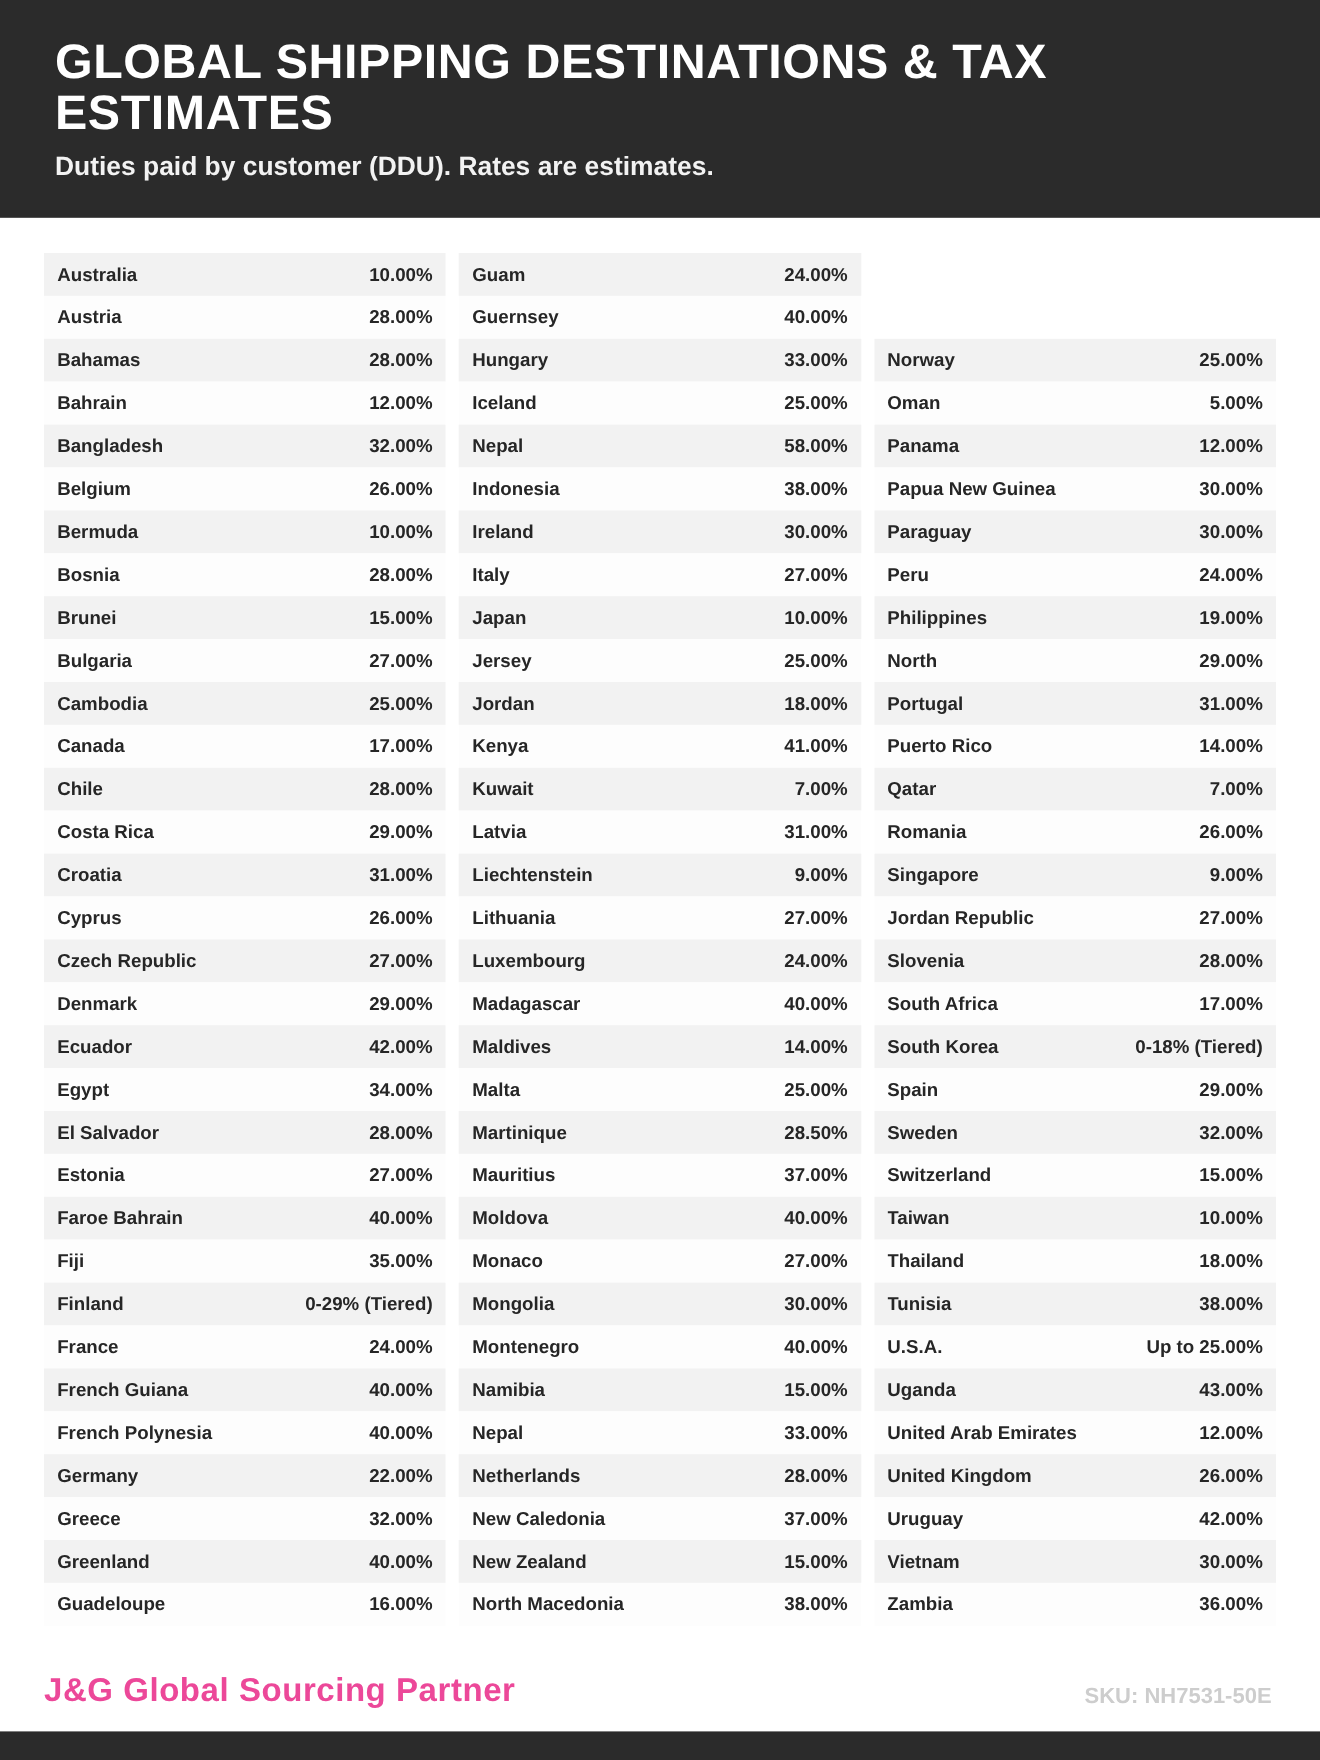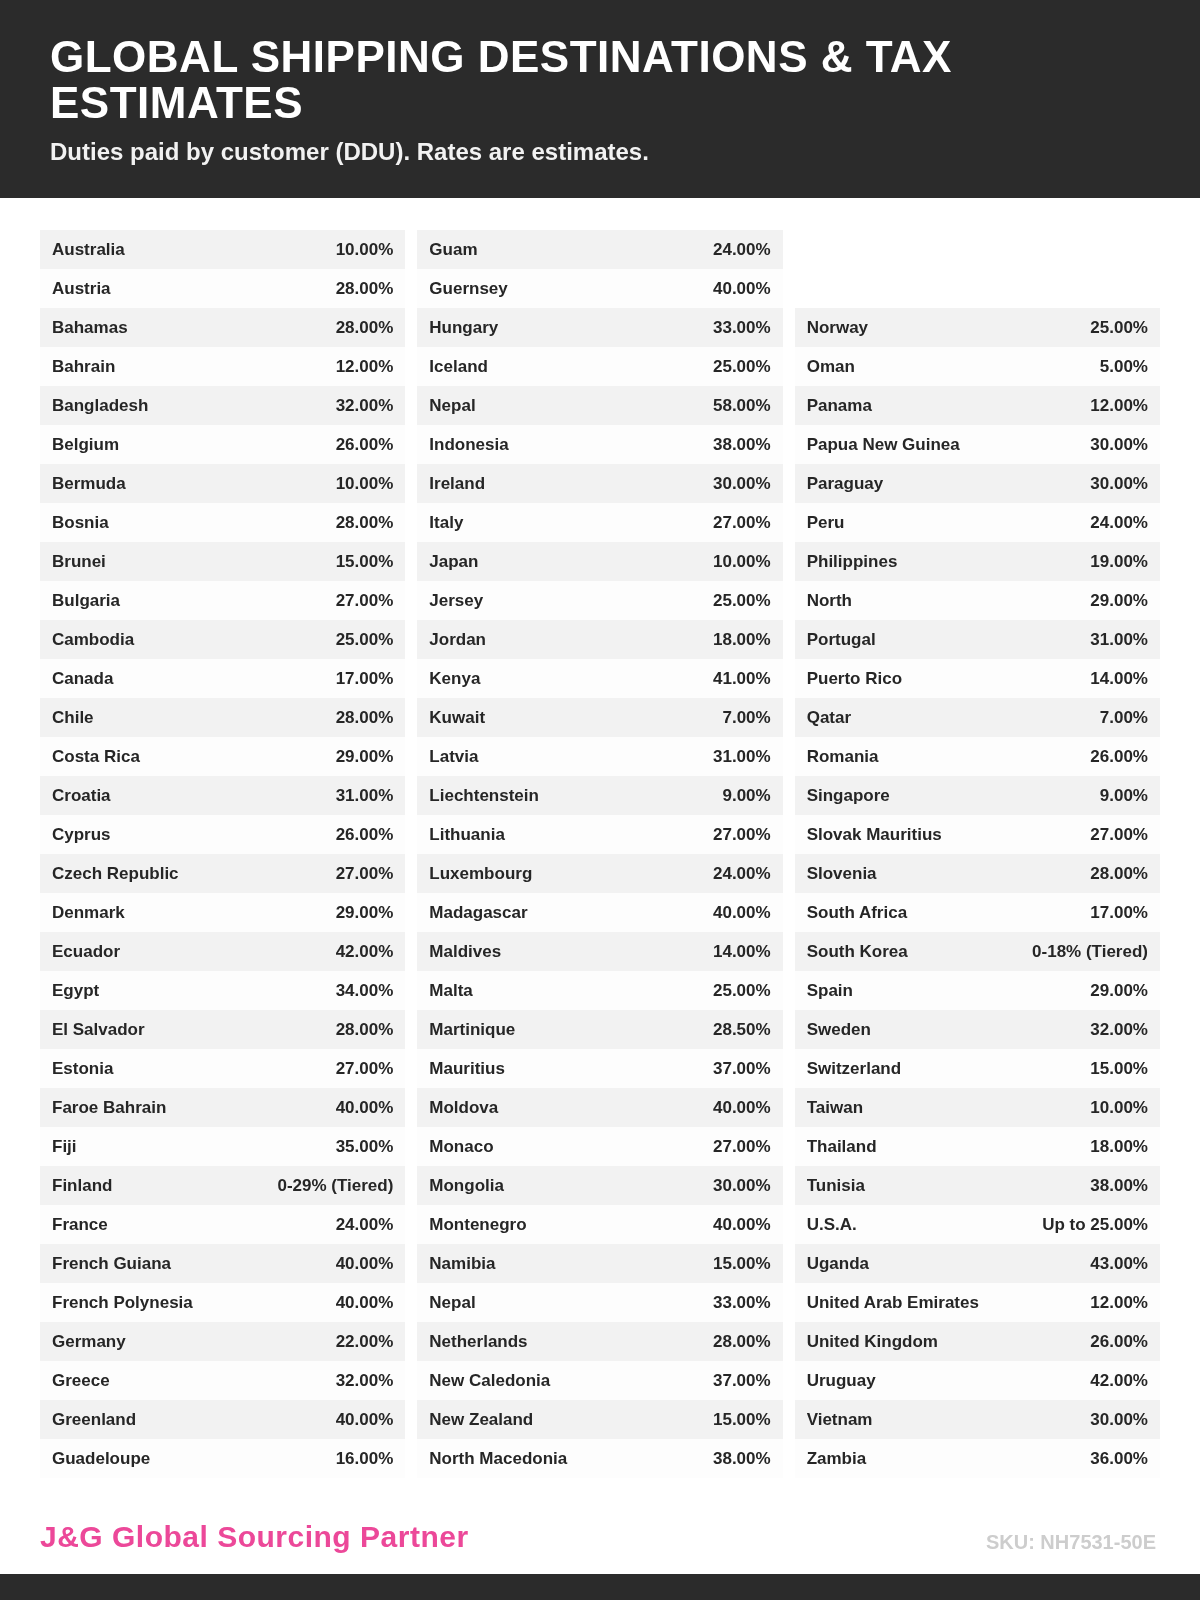--- a/index.html
+++ b/index.html
@@ -411,21 +411,21 @@
           </div>
           <div class="row">
             <span class="country">Romania</span>
             <span class="rate">26.00%</span>
           </div>
           <div class="row">
             <span class="country">Singapore</span>
             <span class="rate">9.00%</span>
           </div>
           <div class="row">
-            <span class="country">Slovak Mauritius</span>
+            <span class="country">Jordan Republic</span>
             <span class="rate">27.00%</span>
           </div>
           <div class="row">
             <span class="country">Slovenia</span>
             <span class="rate">28.00%</span>
           </div>
           <div class="row">
             <span class="country">South Africa</span>
             <span class="rate">17.00%</span>
           </div>

